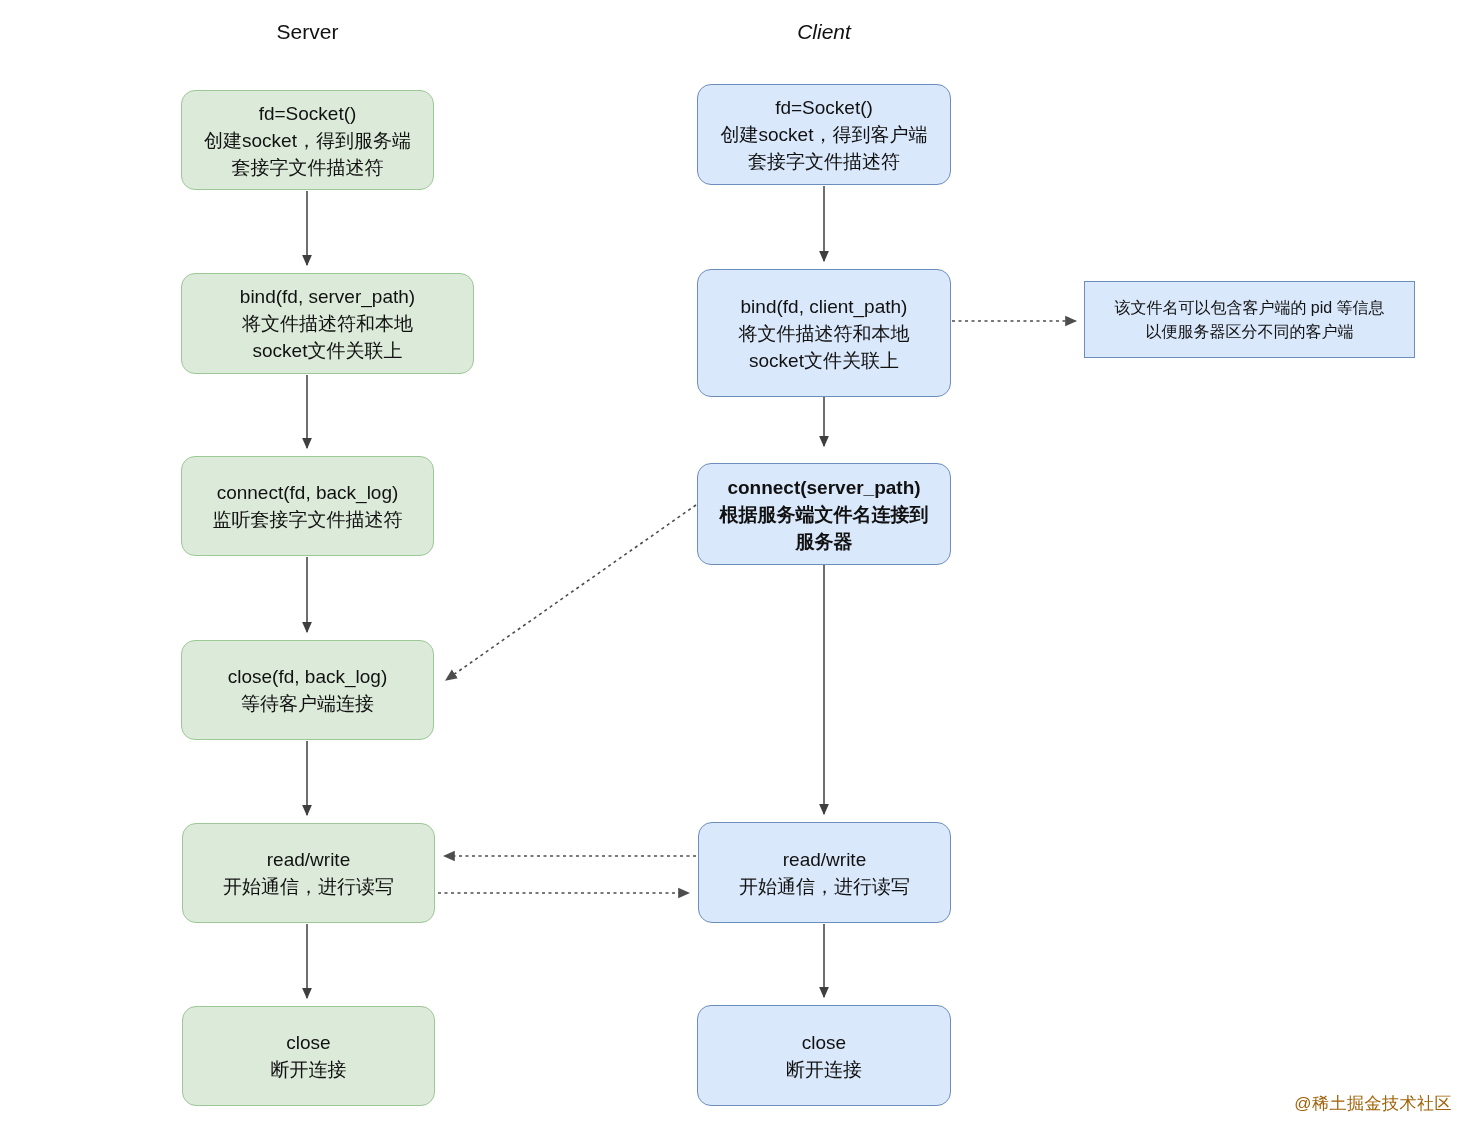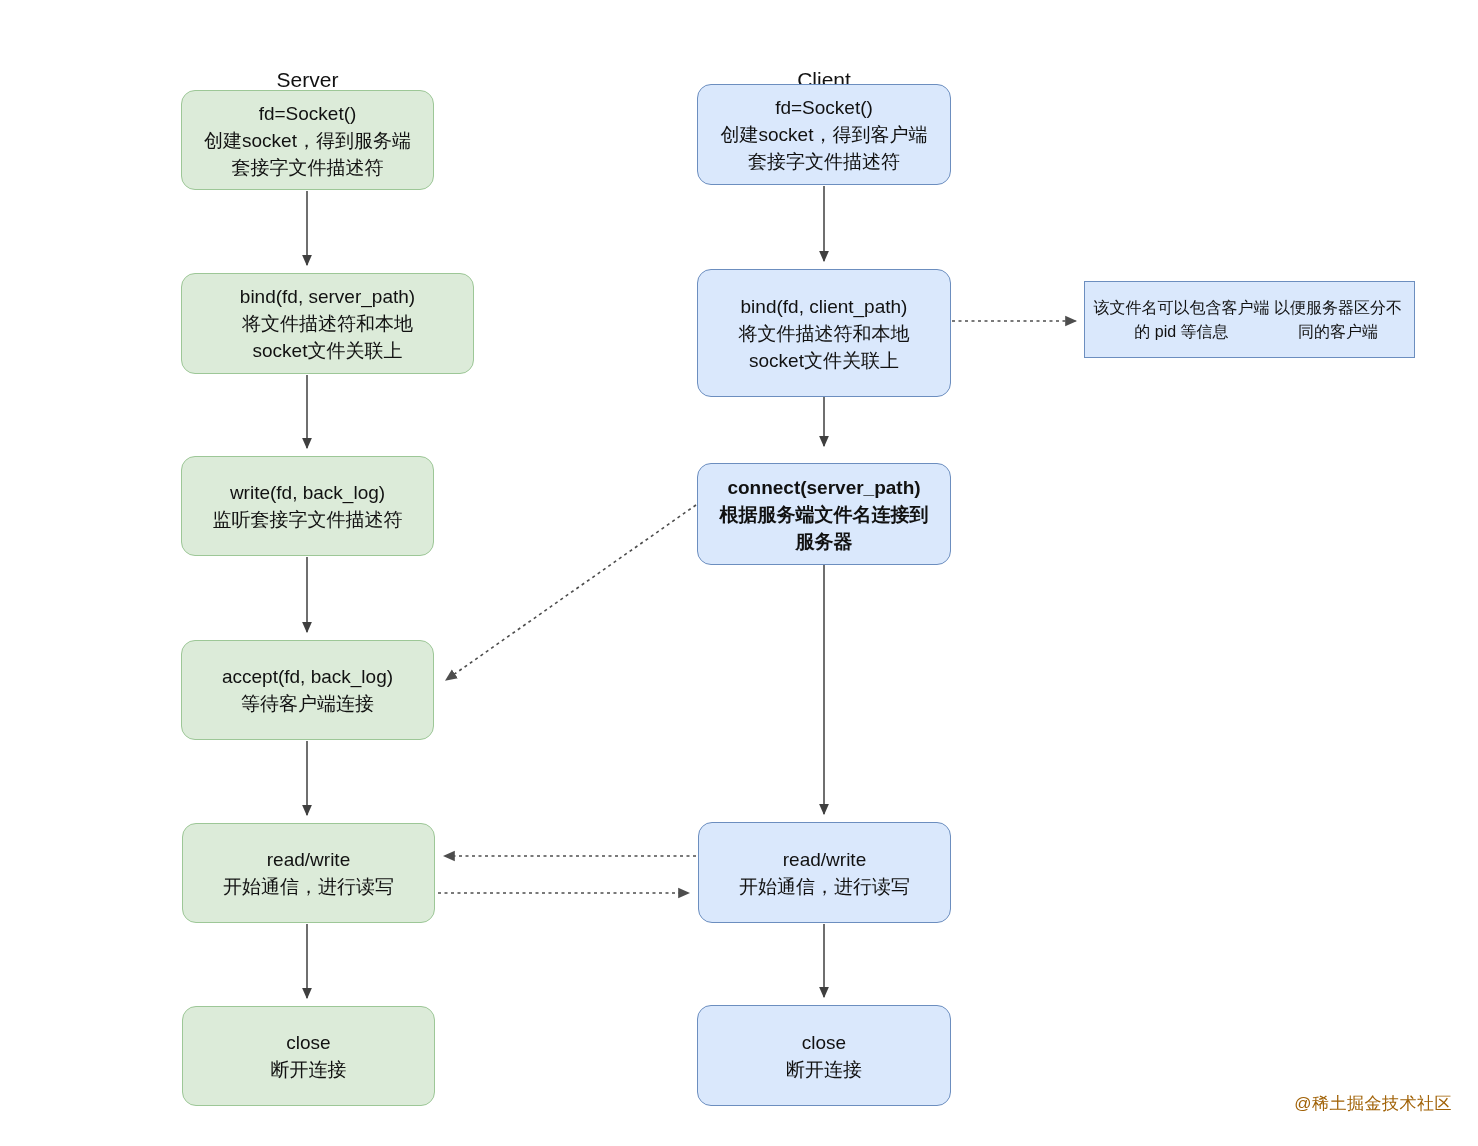--- a/index.html
+++ b/index.html
@@ -16,21 +16,20 @@
     position: absolute;
     left: 0; top: 0;
     width: 1478px; height: 1146px;
     pointer-events: none;
   }
   .col-title {
     position: absolute;
     font-size: 21px;
     color: #111111;
     text-align: center;
-    margin-top: 48px;
   }
   .node {
     position: absolute;
     box-sizing: border-box;
     display: flex;
     flex-direction: column;
     justify-content: center;
     align-items: center;
     text-align: center;
     font-size: 19px;
@@ -43,21 +42,21 @@
     border: 1px solid var(--server-border, #9dc797);
   }
   .node.blue {
     background: var(--client-fill, #dae8fc);
     border: 1px solid var(--client-border, #6c8ebf);
   }
   .note {
     position: absolute;
     box-sizing: border-box;
     display: flex;
-    flex-direction: row;
+    flex-direction: column;
     justify-content: center;
     align-items: center;
     text-align: center;
     font-size: 16px;
     line-height: 24px;
     background: var(--note-fill, #dae8fc);
     border: 1px solid var(--note-border, #6c8ebf);
     padding: 4px 8px;
   }
   .watermark {
@@ -101,41 +100,41 @@
 
     <g stroke="#4d4d4d" stroke-width="1.6" stroke-dasharray="3 3.5" fill="none">
       <path d="M952 321 H 1076" marker-end="url(#ah-dot)"></path>
       <path d="M696 505 L 446 680" marker-end="url(#ah-dot)"></path>
       <path d="M696 856 H 444" marker-end="url(#ah-dot)"></path>
       <path d="M438 893 H 689" marker-end="url(#ah-dot)"></path>
     </g>
   </svg>
 
   <div class="col-title" style="left:181px; top:20px; width:253px;">Server</div>
-  <div class="col-title" style="left:697px; top:20px; width:254px;">Client</div>
+  <div class="col-title" style="left:697px; top:20px; width:254px;font-style:italic;">Client</div>
 
   <div class="node green" style="left:181px; top:90px;  width:253px; height:100px;">
     <div>fd=Socket()</div>
     <div>创建socket，得到服务端</div>
     <div>套接字文件描述符</div>
   </div>
 
   <div class="node green" style="left:181px; top:273px; width:293px; height:101px;">
     <div>bind(fd, server_path)</div>
     <div>将文件描述符和本地</div>
     <div>socket文件关联上</div>
   </div>
 
   <div class="node green" style="left:181px; top:456px; width:253px; height:100px;">
-    <div>write(fd, back_log)</div>
+    <div>connect(fd, back_log)</div>
     <div>监听套接字文件描述符</div>
   </div>
 
   <div class="node green" style="left:181px; top:640px; width:253px; height:100px;">
-    <div>accept(fd, back_log)</div>
+    <div>close(fd, back_log)</div>
     <div>等待客户端连接</div>
   </div>
 
   <div class="node green" style="left:182px; top:823px; width:253px; height:100px;">
     <div>read/write</div>
     <div>开始通信，进行读写</div>
   </div>
 
   <div class="node green" style="left:182px; top:1006px; width:253px; height:100px;">
     <div>close</div>

